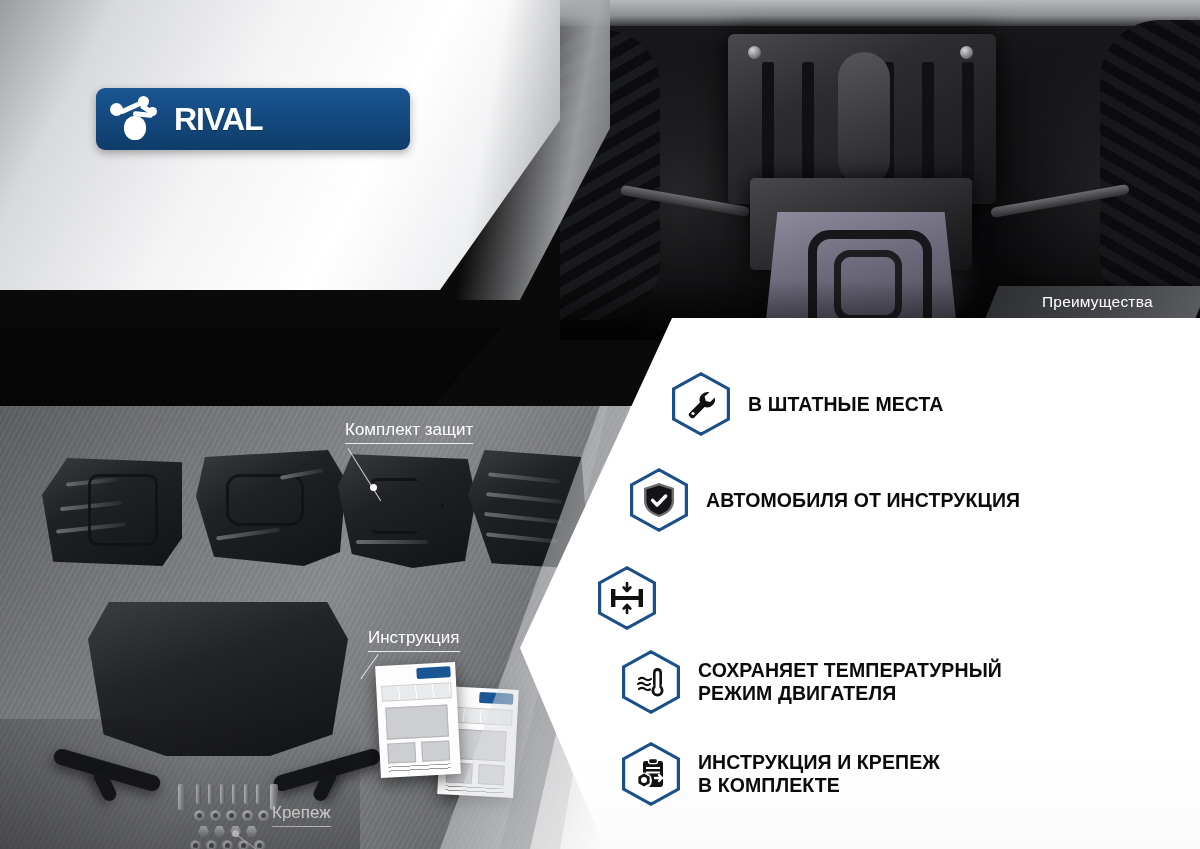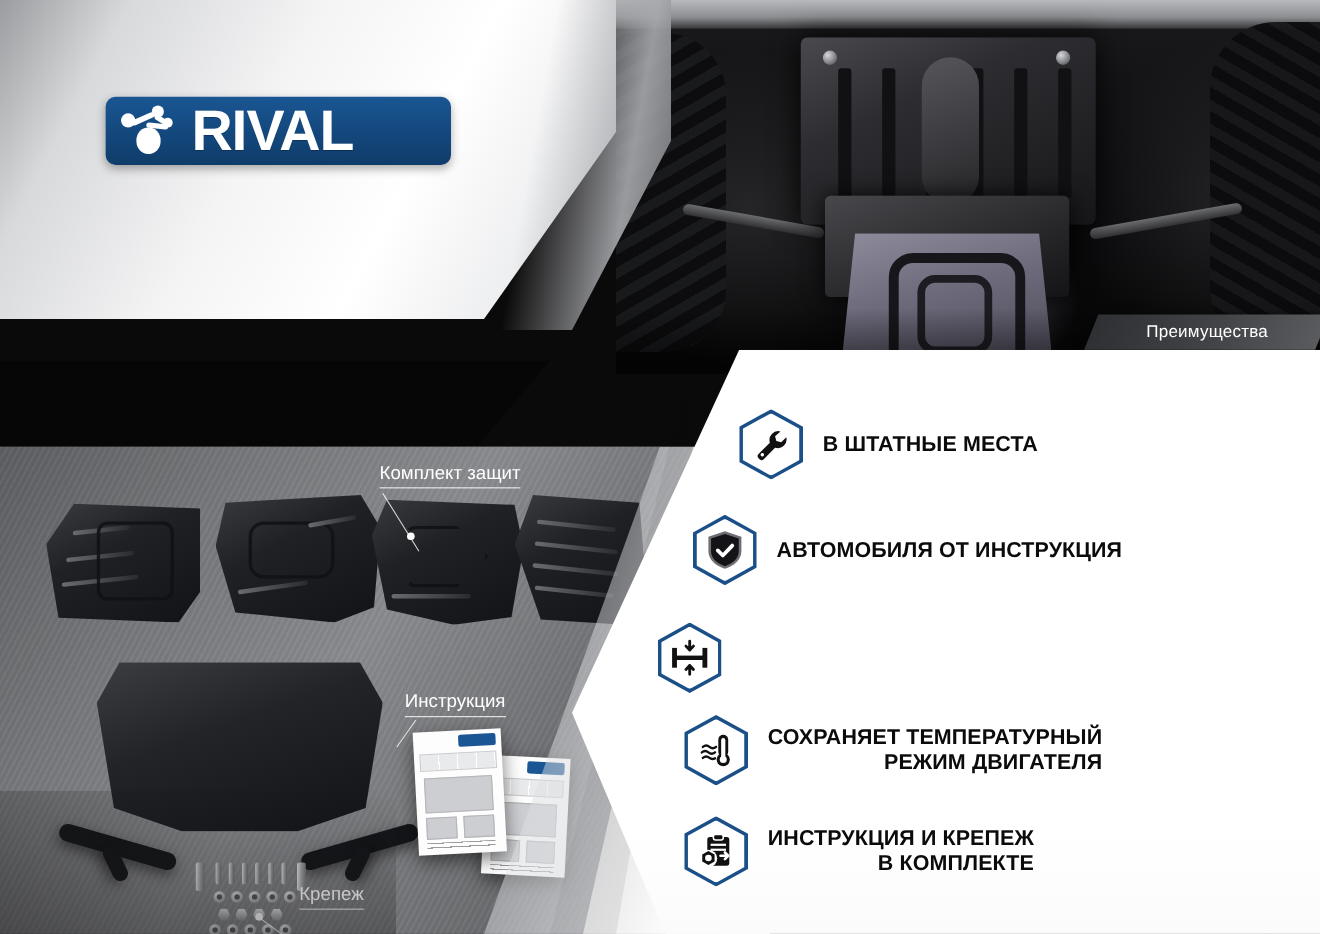--- a/index.html
+++ b/index.html
@@ -96,21 +96,21 @@
     position:absolute; left:96px; top:88px; width:314px; height:62px;
     background:linear-gradient(180deg,#1a5693 0%, #144a80 45%, #0f3c6a 100%);
     border-radius:9px;
     box-shadow:0 3px 9px rgba(0,0,0,.32);
     display:flex; align-items:center;
   }
   .logo-mark{ position:relative; width:64px; height:50px; margin-left:12px; flex:none; }
   .logo-mark .c{ position:absolute; background:#fff; border-radius:50%; }
   .logo-mark .bar{ position:absolute; background:#fff; height:5px; border-radius:3px; transform-origin:left center; }
   .logo-word{
-    color:#fff; font-weight:700; font-size:52px; letter-spacing:-1px;
+    color:#fff; font-weight:700; font-size:32px; letter-spacing:-1px;
     font-family:"Liberation Sans", sans-serif; margin-left:2px;
     text-shadow:0 1px 0 rgba(0,0,0,.25);
   }
   .hero-title{
     position:absolute; left:60px; top:196px; width:420px; text-align:center;
     font-size:21px; font-weight:700; color:#111; line-height:1.22; letter-spacing:.3px;
   }
   .hero-sub-band{
     position:absolute; left:0; top:290px; width:470px; height:38px;
     background:linear-gradient(100deg,#c9cacd 0%,#e9eaec 30%,#f4f5f6 60%,#cfd0d3 100%);
@@ -215,21 +215,21 @@
   }
   .hex-in{
     position:absolute; left:3.2px; top:3.6px; width:51.6px; height:56.8px;
     background:#fff;
     clip-path:polygon(50% 0,100% 25%,100% 75%,50% 100%,0 75%,0 25%);
   }
   .hex-glyph{ position:absolute; inset:0; display:flex; align-items:center; justify-content:center; }
   .feature .ftext{
     font-size:19.5px; font-weight:700; color:#0b0b0b; line-height:1.18; letter-spacing:.1px;
   }
-  .ftext .l2{ display:block;text-align:right; }
+  .ftext .l2{ display:block; }
 </style>
 </head>
 <body>
 
 <div id="root">
 
   <div class="photo-underbody">
     <div class="pu-bumper"></div>
     <div class="pu-tire-l"></div>
     <div class="pu-tire-r"></div>

